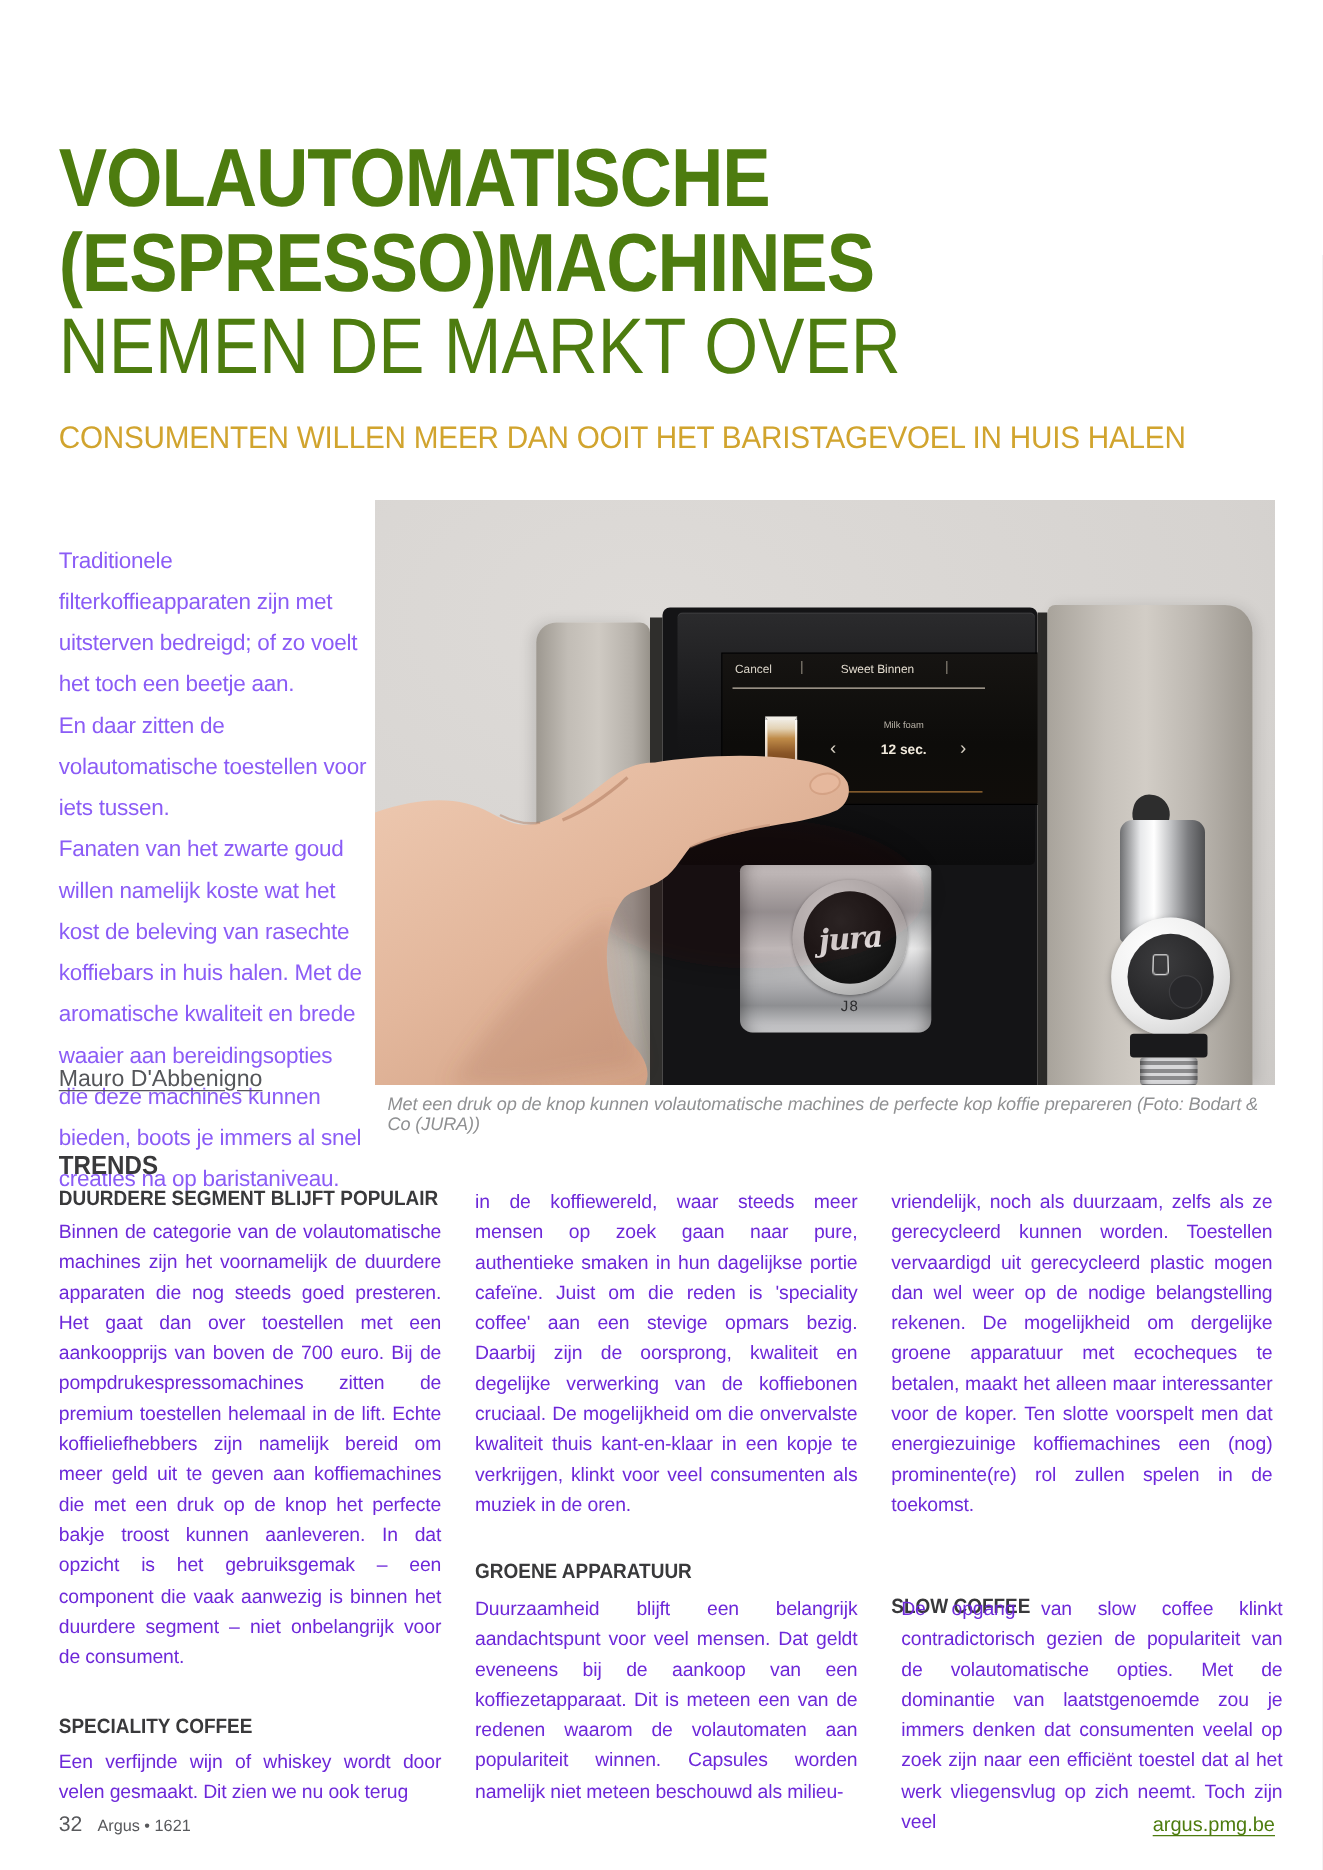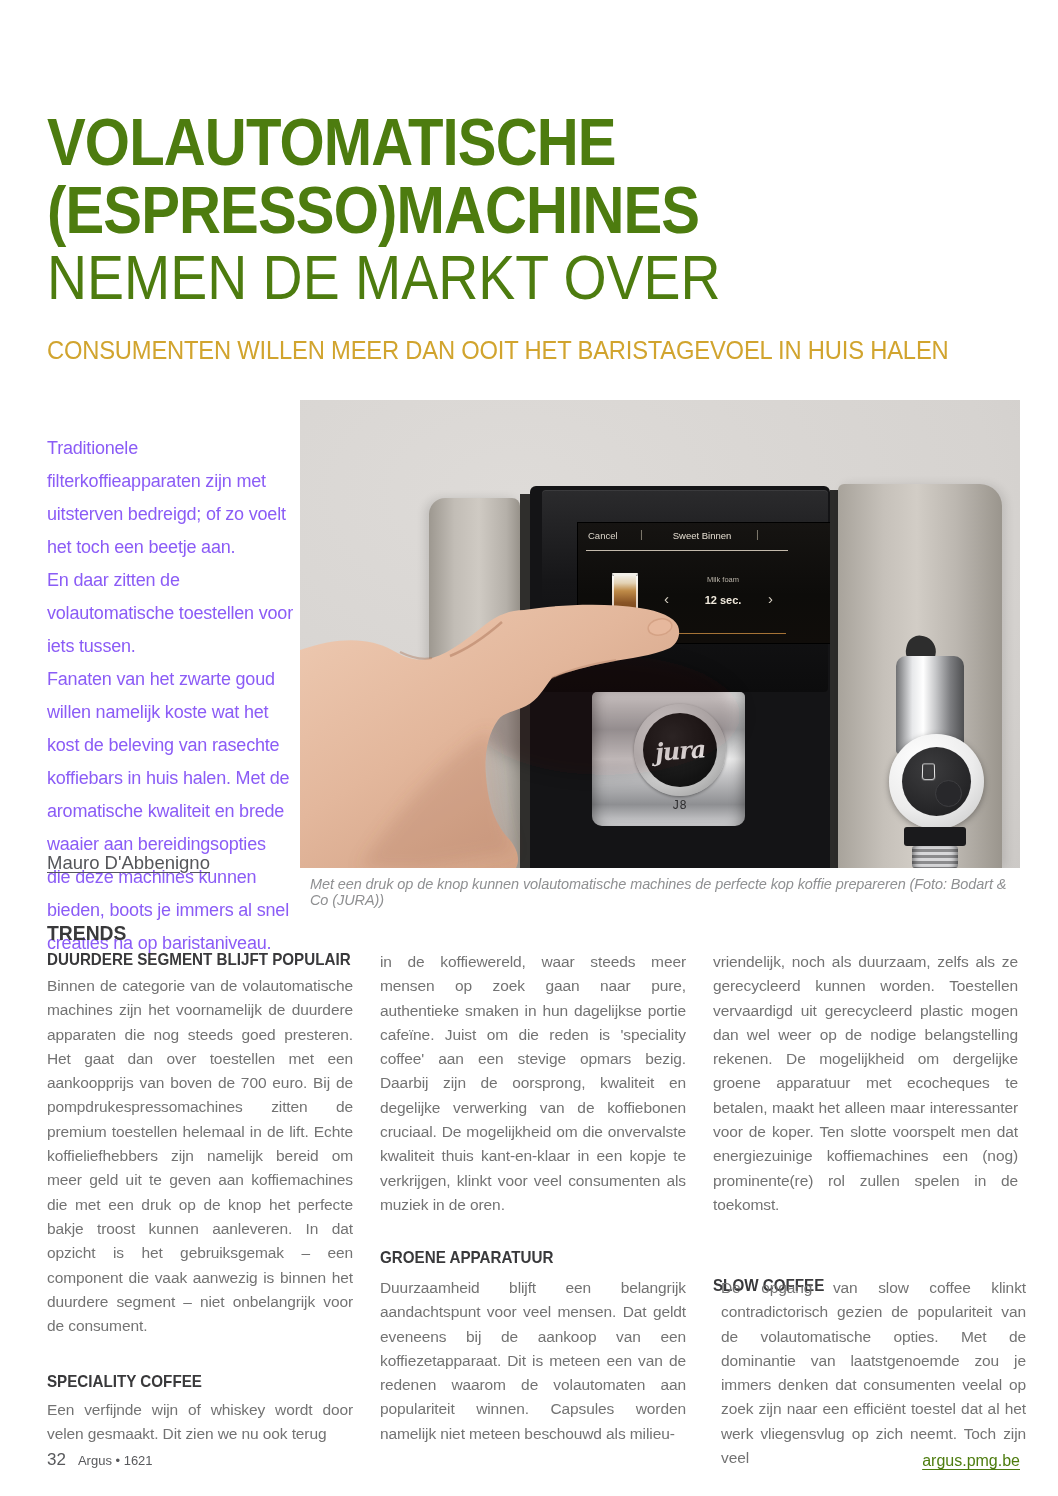--- a/index.html
+++ b/index.html
@@ -88,21 +88,21 @@
     box-shadow:inset 6px 0 6px -4px rgba(0,0,0,.5), inset -6px 0 6px -4px rgba(0,0,0,.5);}
   .hand-svg{left:0;top:0;}
   
   .caption{position:absolute;left:310px;top:876px;width:710px;color:#8f9092;
            font-size:14.5px;font-style:italic;letter-spacing:-.1px;}
   
   .h-cond{display:inline-block;transform:scaleX(.92);transform-origin:left top;
           font-weight:700;color:#39393b;white-space:nowrap;}
   .sec-title{position:absolute;left:47px;top:921px;font-size:21px;}
   .subhead{position:absolute;font-size:16.5px;}
-  .body-txt{position:absolute;width:306px;color:#737373;font-size:15.5px;line-height:24.3px;
+  .body-txt{position:absolute;width:306px;color:#6d28d9;font-size:15.5px;line-height:24.3px;
             text-align:justify;letter-spacing:-.1px;}
   
   .footer-left{position:absolute;left:47px;top:1450px;display:flex;align-items:baseline;gap:12px;color:#58595c;}
   .footer-page{font-size:17px;}
   .footer-mag{font-size:13px;}
   .footer-link{position:absolute;right:38px;top:1452px;color:#4d7c0f;font-size:16px;
                text-decoration:underline;text-underline-offset:3px;}
 </style>
 </head>
 <body>

